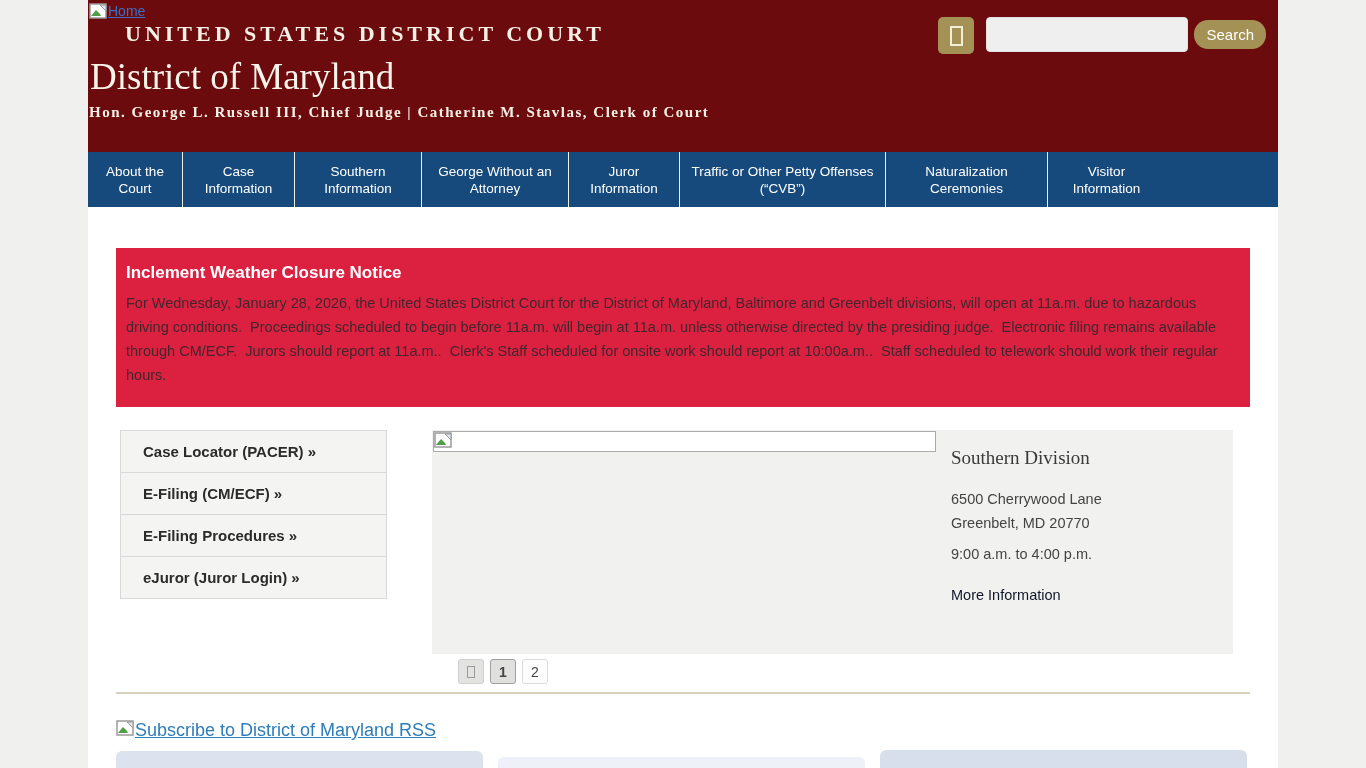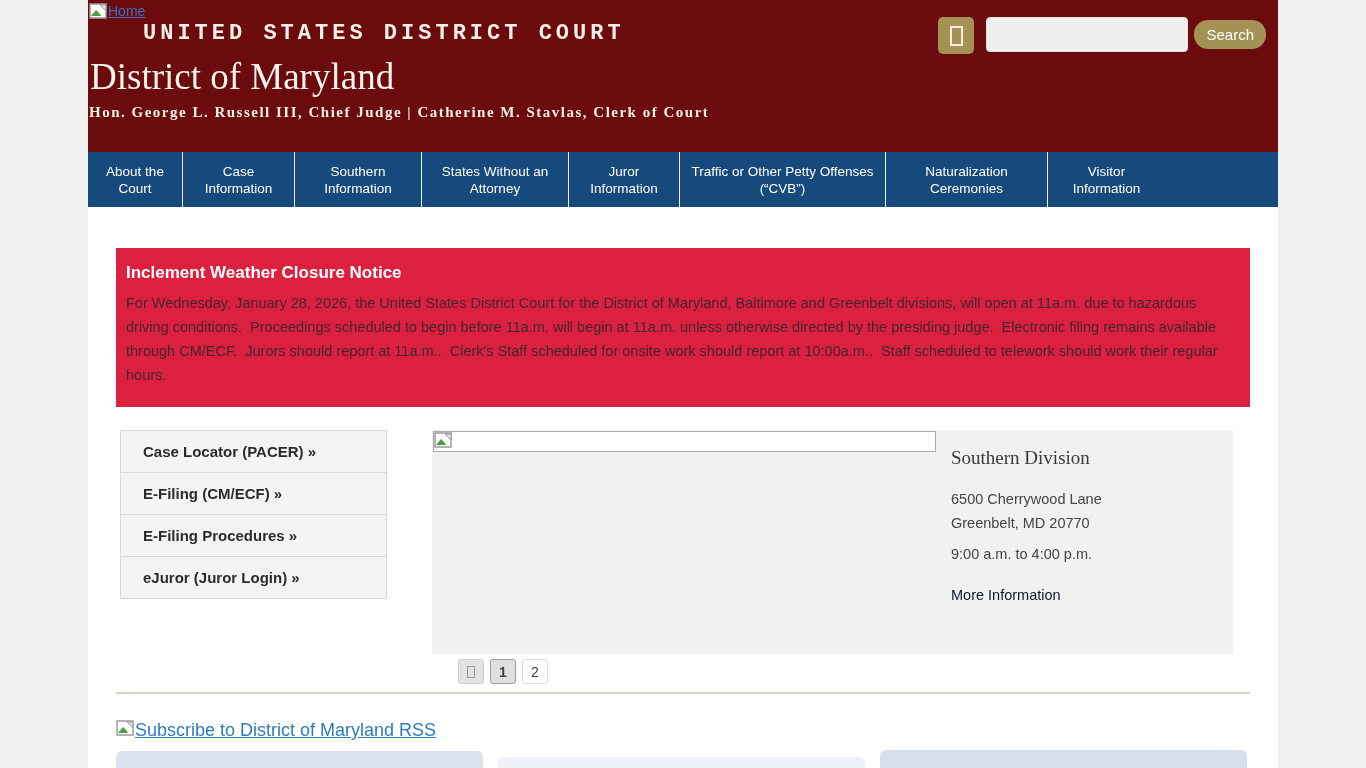--- a/index.html
+++ b/index.html
@@ -4,21 +4,21 @@
 <style>
   * { margin:0; padding:0; box-sizing:border-box; }
   html,body { width:1366px; height:768px; overflow:hidden; }
   body { background:#f0f0ee; font-family:"Liberation Sans", sans-serif; }
   .page { width:1190px; margin:0 auto; position:relative; }
 
   
   .hdr { background:#6b0b0d; height:152px; position:relative; color:#f7f2e6; }
   .home-link { position:absolute; top:3px; left:1px; display:flex; align-items:flex-start; gap:1px;
                color:#3b6fc4; font-size:14px; text-decoration:underline; }
-  .eyebrow { position:absolute; top:21px; left:55px; font-family:Liberation Mono, monospace;
+  .eyebrow { position:absolute; top:21px; left:37px; font-family:Liberation Serif, serif;
              font-weight:bold; font-size:22px; letter-spacing:4px; color:#f6f1e4; }
   .site-title { position:absolute; top:55px; left:2px; font-family:"Liberation Serif", serif;
                 font-size:37px; color:#f8f4ea; }
   .subtitle { position:absolute; top:104px; left:1px; font-family:"Liberation Serif", serif;
               font-weight:bold; font-size:15px; letter-spacing:1.5px; color:#f6f1e4; }
   .search-zone { position:absolute; top:17px; right:12px; display:flex; align-items:flex-start; }
   .tofu-btn { width:36px; height:37px; background:#a39155; border:none; border-radius:5px;
               display:flex; align-items:center; justify-content:center; cursor:pointer; margin-right:12px; }
   .tofu-glyph { width:13px; height:20px; border:2px solid #f3eed8; }
   .search-input { width:202px; height:35px; background:#efefef; border:1px solid #e2e2e2;
@@ -116,21 +116,21 @@
       </button>
       <input class="search-input" type="text" placeholder="" style="">
       <button class="search-btn">Search</button>
     </div>
   </div>
 
   <div class="nav">
     <a href="#">About the Court</a>
     <a href="#">Case Information</a>
     <a href="#">Southern Information</a>
-    <a href="#">States Without an Attorney</a>
+    <a href="#">George Without an Attorney</a>
     <a href="#">Juror Information</a>
     <a href="#">Traffic or Other Petty Offenses (“CVB”)</a>
     <a href="#">Naturalization Ceremonies</a>
     <a href="#">Visitor Information</a>
   </div>
 
   <div class="main">
 
     <div class="alert">
       <h2>Inclement Weather Closure Notice</h2>

